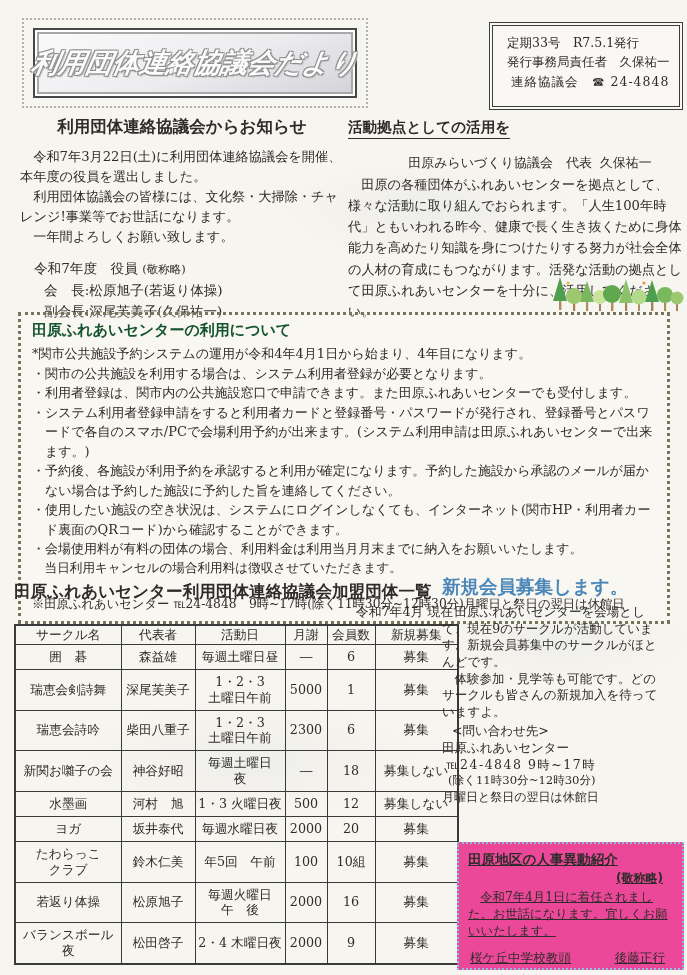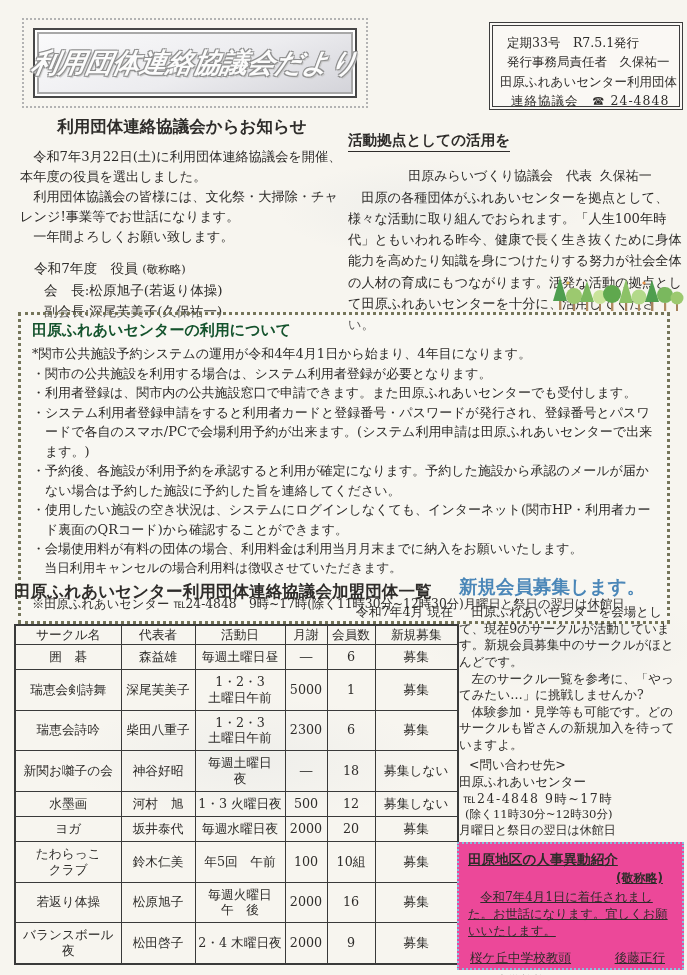--- a/index.html
+++ b/index.html
@@ -41,21 +41,21 @@
   .announce .sec-title{font-family:"DejaVu Sans","Liberation Sans",sans-serif;
     font-size:16.5px;font-weight:bold;text-align:center;margin:0 0 9px;}
   .announce p{margin:0;font-size:13.2px;line-height:1.52;text-indent:1em;}
   .officers{margin-top:11px;padding-left:14px;font-size:13.6px;line-height:1.58;}
   .officers .o-head{white-space:nowrap;}
   .officers .o-note{font-size:11.5px;}
   .officers .o-line{padding-left:10px;white-space:nowrap;}
 
   .article{position:absolute;left:348px;top:114px;width:334px;}
   .article .art-title{display:inline-block;font-size:14.6px;font-weight:bold;
-    border-bottom:1.5px solid #2e2c2a;margin:17px 0 7px;padding-bottom:1px;}
+    border-bottom:1.5px solid #2e2c2a;margin:4px 0 7px;padding-bottom:1px;}
   .article .byline{font-size:13px;text-align:center;margin:8px 0 2px 30px;white-space:nowrap;font-family:Liberation Mono, monospace;}
   .article p{margin:0;font-size:13.2px;line-height:1.6;text-indent:1em;}
   .trees{position:absolute;left:552px;top:268px;width:132px;height:48px;}
 
   
   .usage{position:absolute;left:18px;top:312px;width:652px;box-sizing:border-box;
     border:3px dotted #75755a;background:rgba(255,255,255,.22);
     padding:6px 11px 7px;}
   .usage .usage-title{font-family:"DejaVu Sans","Liberation Sans",sans-serif;
     font-size:15px;font-weight:bold;color:#14532d;margin:0 0 4px;}
@@ -68,21 +68,21 @@
   .tbl-title{font-family:"DejaVu Sans","Liberation Sans",sans-serif;
     font-size:16.6px;font-weight:bold;margin:0;white-space:nowrap;}
   .asof{text-align:right;font-size:12.8px;margin:1px 4px 3px 0;}
   table.members{width:443px;border-collapse:collapse;border:2px solid #3a3a3a;table-layout:fixed;}
   .members th,.members td{border:1px solid #3a3a3a;text-align:center;
     font-weight:normal;font-size:12.7px;line-height:1.25;padding:4px 1px;
     white-space:pre-line;overflow:hidden;}
   .members th{padding:1px 1px;}
 
   
-  .recruit{position:absolute;left:459px;top:574px;width:225px;}
+  .recruit{position:absolute;left:442px;top:574px;width:225px;}
   .recruit .rec-title{font-family:"DejaVu Sans","Liberation Sans",sans-serif;
     font-size:18.5px;font-weight:600;color:#4b87b8;margin:0 0 5px;white-space:nowrap;}
   .recruit p{margin:0;font-size:12.5px;line-height:1.33;text-indent:1em;}
   .contact{margin-top:2px;font-size:12.5px;line-height:1.36;}
   .contact .c-head{padding-left:10px;}
   .contact .c-tel{letter-spacing:1.5px;padding-left:4px;white-space:nowrap;}
   .contact .c-small{font-size:11.6px;padding-left:6px;}
   .contact .c-last{font-size:12px;}
 
   
@@ -104,21 +104,20 @@
   <div class="ghost"></div>
 
   <div class="banner">
     <div class="banner-bar">
       <div class="banner-title">利用団体連絡協議会だより</div>
     </div>
   </div>
   <div class="info-box">
     <div class="info-line i1">定期33号　R7.5.1発行</div>
     <div class="info-line i2">発行事務局責任者　久保祐一</div>
-    <div class="info-line i3">田原ふれあいセンター利用団体</div>
     <div class="info-line i4">連絡協議会　☎ 24-4848</div>
   </div>
 
   <div class="announce">
     <h2 class="sec-title">利用団体連絡協議会からお知らせ</h2>
     <p>令和7年3月22日(土)に利用団体連絡協議会を開催、本年度の役員を選出しました。</p>
     <p>利用団体協議会の皆様には、文化祭・大掃除・チャレンジ!事業等でお世話になります。</p>
     <p>一年間よろしくお願い致します。</p>
     <div class="officers">
       <div class="o-head">
@@ -275,21 +274,20 @@
           <td>募集</td>
         </tr>
       </tbody>
     </table>
 
   </div>
 
   <div class="recruit">
     <h2 class="rec-title">新規会員募集します。</h2>
     <p>田原ふれあいセンターを会場として、現在9のサークルが活動しています。新規会員募集中のサークルがほとんどです。</p>
-    <p>左のサークル一覧を参考に、「やってみたい…」に挑戦しませんか?</p>
     <p>体験参加・見学等も可能です。どのサークルも皆さんの新規加入を待っていますよ。</p>
     <div class="contact">
       <div class="c-head">&lt;問い合わせ先&gt;</div>
       <div>田原ふれあいセンター</div>
       <div class="c-tel">℡24-4848 9時~17時</div>
       <div class="c-small">(除く11時30分~12時30分)</div>
       <div class="c-last">月曜日と祭日の翌日は休館日</div>
     </div>
   </div>
 

